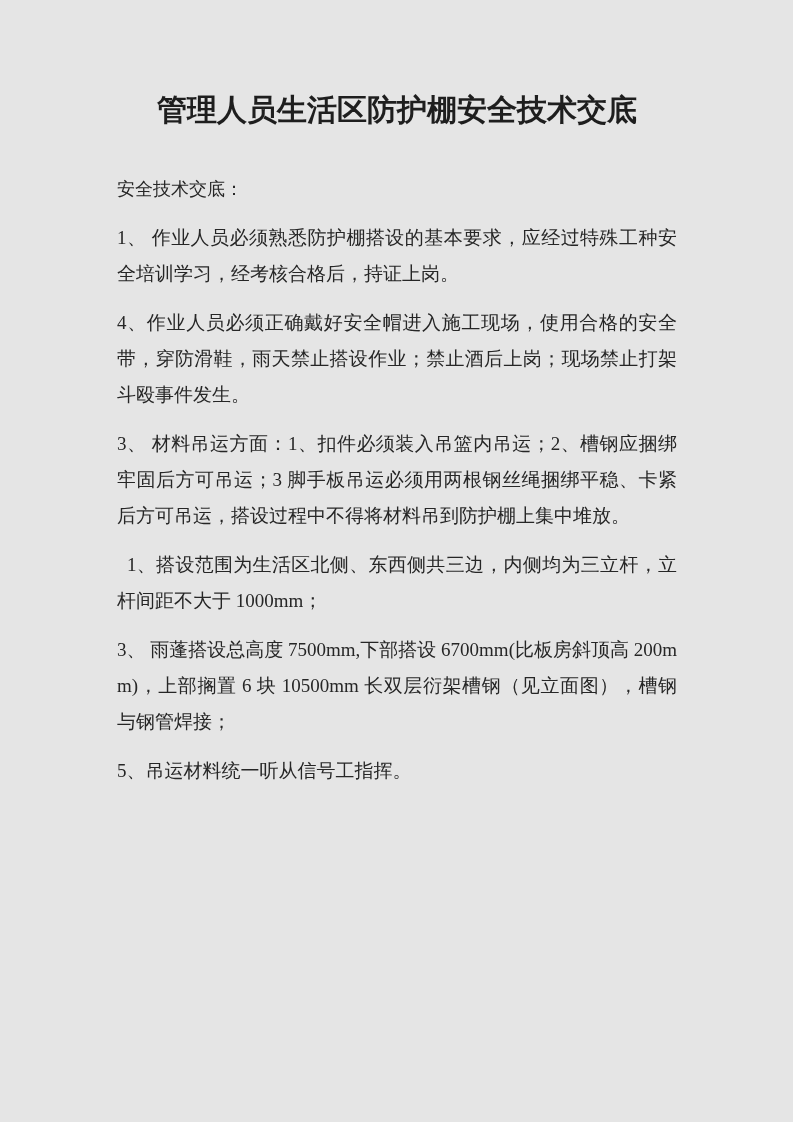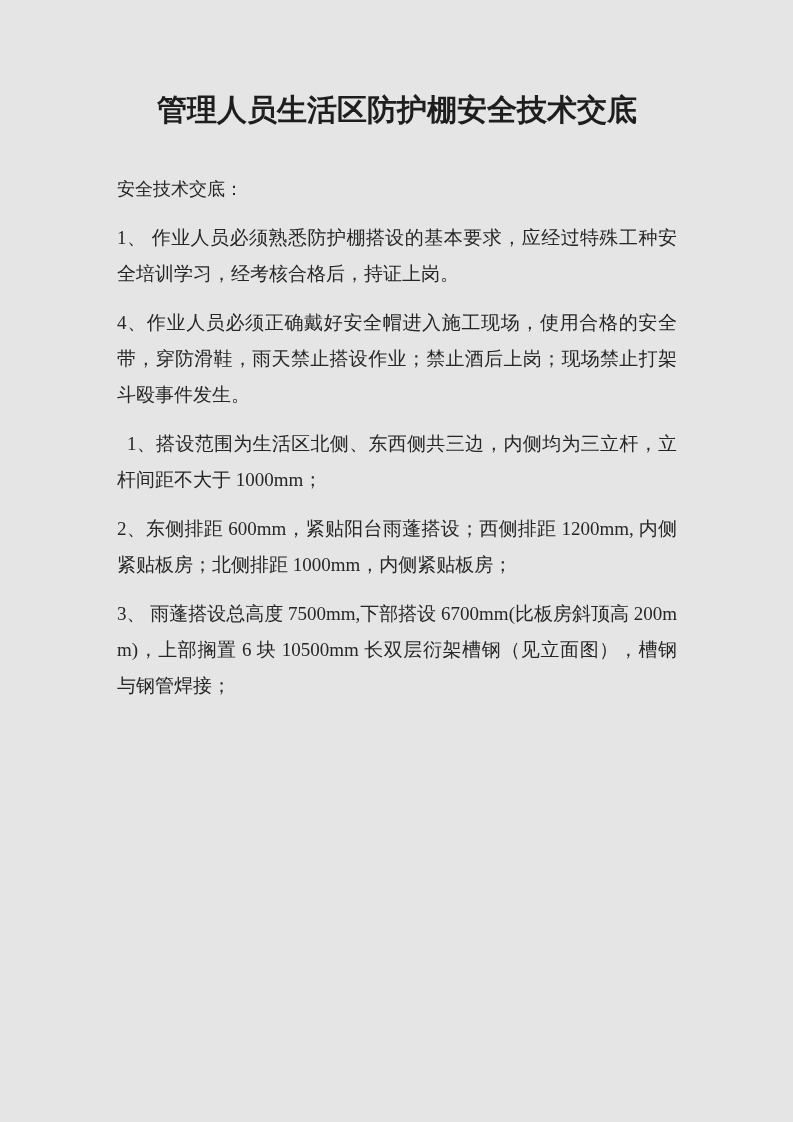--- a/index.html
+++ b/index.html
@@ -52,22 +52,23 @@
 
 <div class="page">
   <h1 class="doc-title">管理人员生活区防护棚安全技术交底</h1>
 
   <p class="intro-line">安全技术交底：</p>
 
   <p class="para">1、 作业人员必须熟悉防护棚搭设的基本要求，应经过特殊工种安全培训学习，经考核合格后，持证上岗。</p>
 
   <p class="para">4、作业人员必须正确戴好安全帽进入施工现场，使用合格的安全带，穿防滑鞋，雨天禁止搭设作业；禁止酒后上岗；现场禁止打架斗殴事件发生。</p>
 
+  <p class="para">3、 材料吊运方面：1、扣件必须装入吊篮内吊运；2、槽钢应捆绑牢固后方可吊运；3 脚手板吊运必须用两根钢丝绳捆绑平稳、卡紧后方可吊运，搭设过程中不得将材料吊到防护棚上集中堆放。</p>
 
 
   <p class="para indent"> 1、搭设范围为生活区北侧、东西侧共三边，内侧均为三立杆，立杆间距不大于 1000mm；</p>
 
-  <p class="para">2、东侧排距 600mm，紧贴阳台雨蓬搭设；西侧排距 1200mm, 内侧紧贴板房；北侧排距 1000mm，内侧紧贴板房；</p>
 
   <p class="para">3、 雨蓬搭设总高度 7500mm,下部搭设 6700mm(比板房斜顶高 200mm)，上部搁置 6 块 10500mm 长双层衍架槽钢（见立面图），槽钢与钢管焊接；</p>
 
 
+  <p class="para">5、吊运材料统一听从信号工指挥。</p>
 </div>
 
 </body></html>

